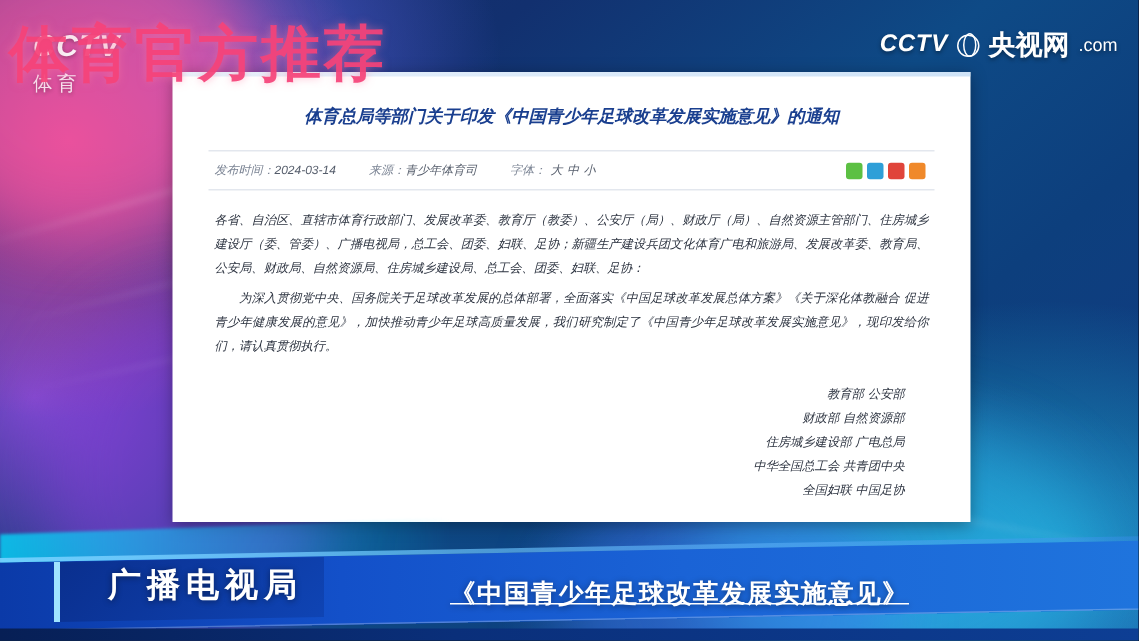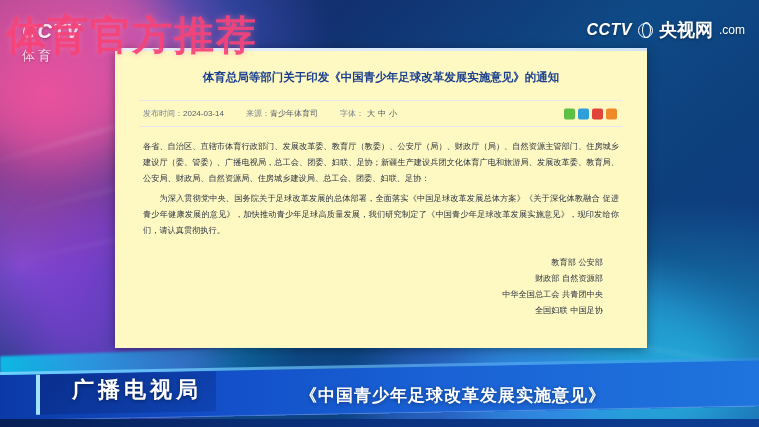--- a/index.html
+++ b/index.html
@@ -91,24 +91,25 @@
     width:7px; margin-left:-3.5px; border:1.4px solid #fff; border-radius:50%;
   }
   .cctv-right .rtext { font-size: 18px; font-weight: 700; }
   .cctv-right .cn { font-size: 12px; }
 
   
   .doc {
     position: absolute;
     left: 115px; top: 48px;
     width: 532px; height: 300px;
-    background: #fef9c3;
+    background: #ffffff;
     box-shadow: 0 2px 10px rgba(0,0,0,.35);
     z-index: 5;
     overflow: hidden;
+    font-style: italic;
   }
   .doc-top-accent {
     height: 3px; width: 100%;
     background: linear-gradient(90deg,#e8f1fb,#cfe3f7);
   }
   .doc-title {
     text-align: center;
     color: #1a3f8f;
     font-weight: 700;
     font-size: 11.5px;
@@ -210,20 +211,21 @@
     position: absolute;
     left: 300px; bottom: 20px;
     color: #ffffff;
     font-size: 17px;
     font-weight: 700;
     letter-spacing: 1px;
     font-family: "DejaVu Sans", sans-serif;
     text-shadow: 0 1px 4px rgba(0,0,0,.40);
     z-index: 3;
     white-space: nowrap;
+    text-decoration: underline;
   }
   .lt-cyan-wedge {
     position: absolute;
     left: 0; bottom: 50px;
     width: 300px; height: 26px;
     background: linear-gradient(90deg, rgba(0,225,255,.75), rgba(0,150,255,0));
     transform: skewY(-2deg);
     filter: blur(1px);
   }
   .lt-bottom-strip {
@@ -288,20 +290,21 @@
   </div>
 
   <div class="doc-body">
     <p>各省、自治区、直辖市体育行政部门、发展改革委、教育厅（教委）、公安厅（局）、财政厅（局）、自然资源主管部门、住房城乡建设厅（委、管委）、广播电视局，总工会、团委、妇联、足协；新疆生产建设兵团文化体育广电和旅游局、发展改革委、教育局、公安局、财政局、自然资源局、住房城乡建设局、总工会、团委、妇联、足协：</p>
     <p class="indent">为深入贯彻党中央、国务院关于足球改革发展的总体部署，全面落实《中国足球改革发展总体方案》《关于深化体教融合 促进青少年健康发展的意见》，加快推动青少年足球高质量发展，我们研究制定了《中国青少年足球改革发展实施意见》，现印发给你们，请认真贯彻执行。</p>
   </div>
 
   <div class="doc-sign">
     <div>教育部 公安部</div>
     <div>财政部 自然资源部</div>
+    <div>住房城乡建设部 广电总局</div>
     <div>中华全国总工会 共青团中央</div>
     <div>全国妇联 中国足协</div>
 
   </div>
 </div>
 
 <div class="lower-third">
   <div class="lt-cyan-wedge"></div>
   <div class="lt-bar"></div>
   <div class="lt-left-block"></div>

